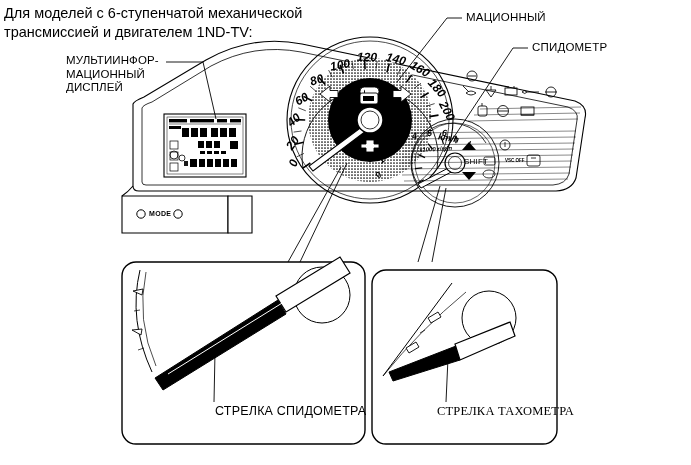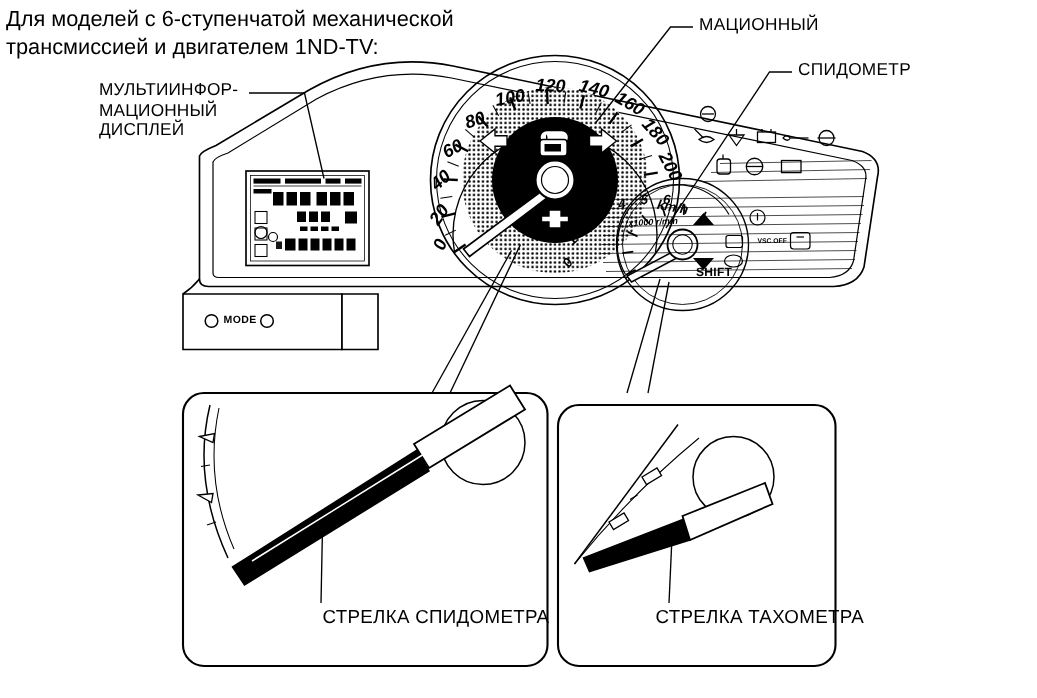--- a/index.html
+++ b/index.html
@@ -345,21 +345,21 @@
     <div>МАЦИОННЫЙ</div>
     <div>ДИСПЛЕЙ</div>
   </div>
 
   <div class="rightlbl" style="left:466px;top:11px;">МАЦИОННЫЙ</div>
 
   <div class="rightlbl" style="left:532px;top:41px;">СПИДОМЕТР</div>
 
   <div class="boxlbl" style="left:167px;top:404px;">СТРЕЛКА СПИДОМЕТРА</div>
 
-  <div class="boxlbl" style="left:389px;top:404px;">СТРЕЛКА ТАХОМЕТРА</div>
+  <div class="boxlbl" style="left:389px;top:404px;font-family:Liberation Serif, serif;">СТРЕЛКА ТАХОМЕТРА</div>
 
   <div class="modelbl" style="left:149px;top:210px;">MODE</div>
 
   <div>
     <div style="position:absolute;left:290px;top:156px;font-size:12px;font-style:italic;font-weight:bold;transform:rotate(-70deg);">0</div>
     <div style="position:absolute;left:286px;top:136px;font-size:12px;font-style:italic;font-weight:bold;transform:rotate(-55deg);">20</div>
     <div style="position:absolute;left:287px;top:113px;font-size:12px;font-style:italic;font-weight:bold;transform:rotate(-40deg);">40</div>
     <div style="position:absolute;left:295px;top:92px;font-size:12px;font-style:italic;font-weight:bold;transform:rotate(-28deg);">60</div>
     <div style="position:absolute;left:310px;top:73px;font-size:12px;font-style:italic;font-weight:bold;transform:rotate(-18deg);">80</div>
     <div style="position:absolute;left:330px;top:58px;font-size:12px;font-style:italic;font-weight:bold;transform:rotate(-10deg);">100</div>
@@ -375,17 +375,17 @@
     <div style="position:absolute;left:376px;top:170px;font-size:9px;font-style:italic;font-weight:bold;transform:rotate(-55deg);">0</div>
     <div style="position:absolute;left:379px;top:155px;font-size:9px;font-style:italic;font-weight:bold;transform:rotate(-40deg);">1</div>
     <div style="position:absolute;left:387px;top:143px;font-size:9px;font-style:italic;font-weight:bold;transform:rotate(-28deg);">2</div>
     <div style="position:absolute;left:399px;top:135px;font-size:9px;font-style:italic;font-weight:bold;transform:rotate(-16deg);">3</div>
     <div style="position:absolute;left:412px;top:131px;font-size:9px;font-style:italic;font-weight:bold;transform:rotate(-8deg);">4</div>
     <div style="position:absolute;left:427px;top:128px;font-size:9px;font-style:italic;font-weight:bold;transform:rotate(0deg);">5</div>
     <div style="position:absolute;left:442px;top:128px;font-size:9px;font-style:italic;font-weight:bold;transform:rotate(4deg);">6</div>
     <div class="unit" style="position:absolute;left:419px;top:146px;font-size:6px;font-weight:bold;transform:rotate(-3deg);">x1000 r/min</div>
   </div>
 
-  <div style="position:absolute;left:464px;top:157px;font-size:8px;font-weight:bold;letter-spacing:.2px;margin-top:20px;">SHIFT</div>
+  <div style="position:absolute;left:464px;top:157px;font-size:8px;font-weight:normal;letter-spacing:.2px;">SHIFT</div>
 
   <div style="position:absolute;left:505px;top:158px;font-size:4.5px;font-weight:bold;line-height:5px;text-align:center;">VSC OFF</div>
 
 </div>
 
 </body></html>

